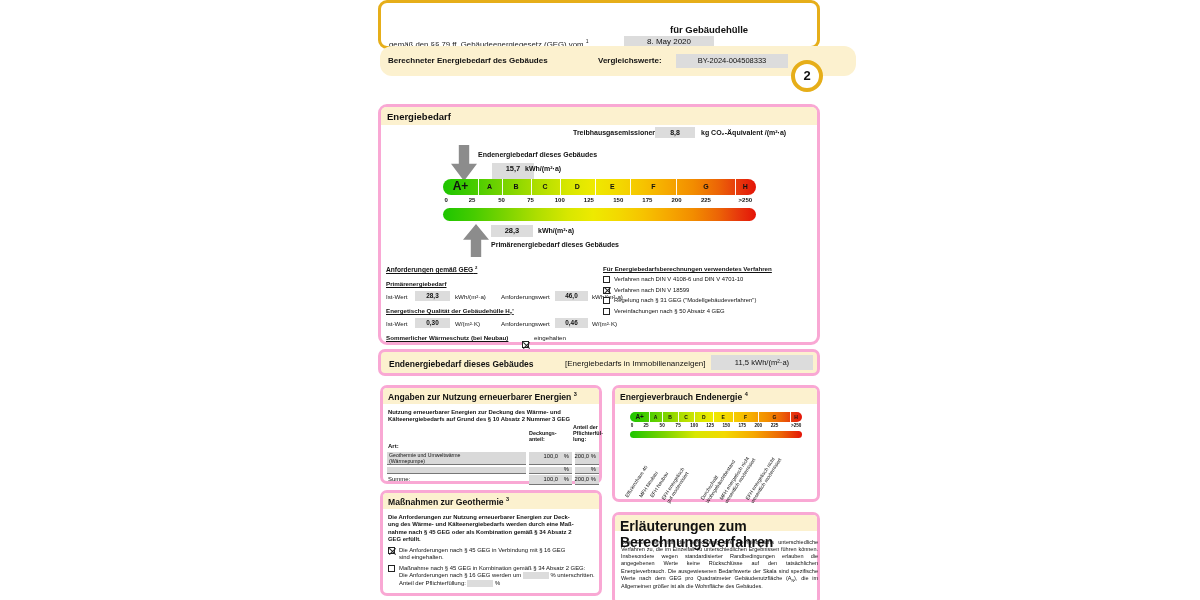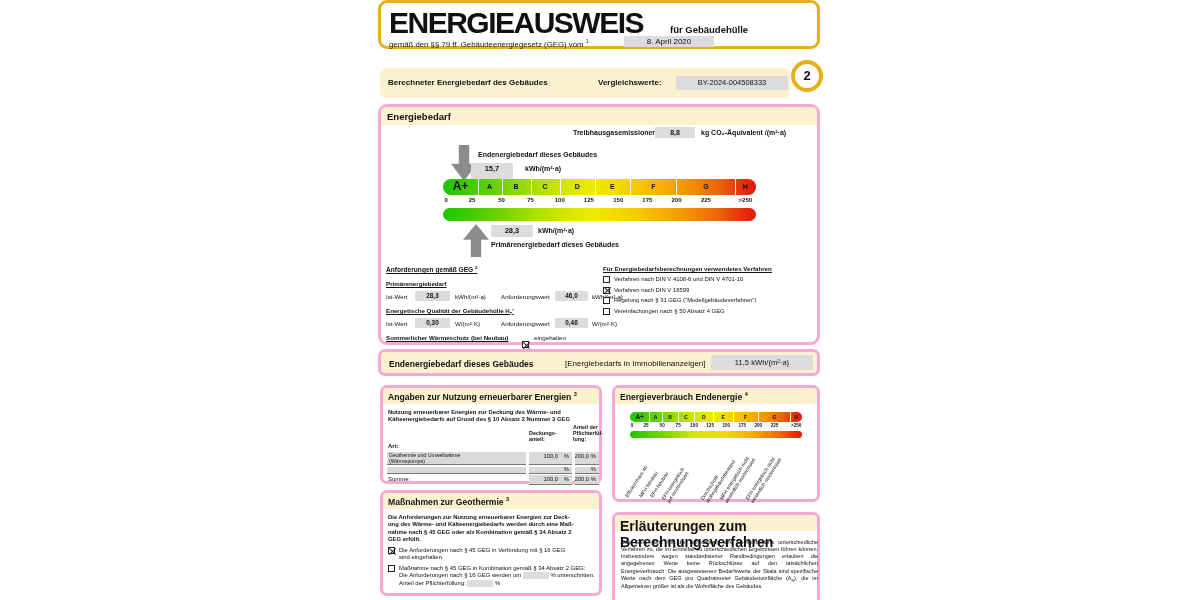--- a/index.html
+++ b/index.html
@@ -15,39 +15,39 @@
   sub { font-size:65%; vertical-align:sub; }
 
   
   .header-box { left:0; top:0; width:442px; height:49px; border:3px solid #e6ae19; border-radius:9px; background:#fff; }
   .main-title { left:8px; top:3px; font-size:30px; font-weight:bold; letter-spacing:-1.5px; }
   .sub-title { left:289px; top:21px; font-size:9.5px; font-weight:bold; }
   .law-line { left:8px; top:35px; font-size:7.8px; color:#222; }
   .date-box { left:243px; top:33px; width:90px; height:11px; font-size:8px; line-height:11px; }
 
   
-  .reg-band { left:2px; top:68px; width:410px; height:30px; border-radius:6px; }
+  .reg-band { left:2px; top:46px; width:476px; height:30px; border-radius:12px; }
   .reg-label { left:8px; top:10px; font-size:8px; }
   .reg-key { left:218px; top:10px; font-size:8px; }
   .reg-val { left:296px; top:8px; width:112px; height:14px; font-size:7.5px; line-height:14px; }
   .page-badge { left:413px; top:60px; width:32px; height:32px; border:4px solid #e6ae19; border-radius:50%;
     background:#fff; font-size:13px; font-weight:bold; text-align:center; line-height:24px; }
 
   
   .eb-box { left:0; top:104px; width:442px; height:241px; border-radius:9px; background:#fff; }
   .strip { left:0; top:0; width:100%; height:18px; background:#fcf1cf; border-radius:5px 5px 0 0;
     font-size:9.5px; font-weight:bold; padding:4px 0 0 6px; }
   .ghg-label { left:192px; top:22px; font-size:7px; font-weight:bold; }
   .ghg-box { left:274px; top:20px; width:40px; height:11px; font-size:7px; font-weight:bold; line-height:11px; }
   .ghg-unit { left:320px; top:22px; font-size:7px; font-weight:bold; }
 
   .arrow-down { left:70px; top:38px; width:26px; height:36px; background:#8c8c8c;
     clip-path:polygon(30% 0,70% 0,70% 52%,100% 52%,50% 100%,0 52%,30% 52%); }
   .end-label { left:97px; top:44px; font-size:7px; font-weight:bold; }
-  .end-box { left:90px; top:56px; width:42px; height:28px; font-size:7.5px; font-weight:bold; line-height:12px; }
+  .end-box { left:111px; top:56px; width:42px; height:28px; font-size:7.5px; font-weight:bold; line-height:12px; }
   .end-unit { left:144px; top:58px; font-size:7px; font-weight:bold; }
 
   .band { left:62px; top:72px; width:313px; height:16px; border-radius:8px;
     background:linear-gradient(90deg,#1dc500 0%,#47cc00 10%,#7bd400 20%,#aede00 30%,#d8e700 40%,#eeea00 48%,#f3d900 56%,#f6c300 64%,#f6a800 72%,#f28c00 80%,#ec6406 88%,#e73b0c 94%,#e41408 100%); }
   .band .divider { position:absolute; top:0; width:1px; height:100%; background:rgba(255,255,255,0.95); }
   .band .lt { position:absolute; top:4px; transform:translateX(-50%); font-size:7px; font-weight:bold; color:#111; }
   .band .lt-aplus { top:0px; font-size:12px; }
   .ticks { left:62px; top:90px; width:313px; height:8px; }
   .ticks span { position:absolute; transform:translateX(-50%); font-size:6px; font-weight:bold; }
   .ticks span:first-child { transform:none; }
@@ -116,24 +116,23 @@
   .erl-box { left:234px; top:512px; width:208px; height:94px; border-radius:7px; background:#fff; }
   .erl-strip { font-size:14px; }
   .erl-body { left:6px; top:24px; width:197px; font-size:5.5px; line-height:1.3; white-space:pre-line; text-align:justify; }
 </style>
 </head>
 <body>
 
 <div class="cert">
 
   <div class="abs header-box">
-    <div class="abs main-title">ENERGIEAUSWEIS</div>
     <div class="abs sub-title">für Gebäudehülle</div>
     <div class="abs law-line"><span>gemäß den §§ 79 ff. Gebäudeenergiegesetz (GEG) vom</span> <sup>1</sup></div>
-    <div class="abs date-box gbox">8. April 2020</div>
+    <div class="abs date-box gbox">8. May 2020</div>
   </div>
 
   <div class="abs reg-band cream">
     <div class="abs reg-label b">Berechneter Energiebedarf des Gebäudes</div>
     <div class="abs reg-key b">Vergleichswerte:</div>
     <div class="abs reg-val gbox">BY-2024-004508333</div>
   </div>
   <div class="abs page-badge">2</div>
 
   <div class="abs eb-box gold">

